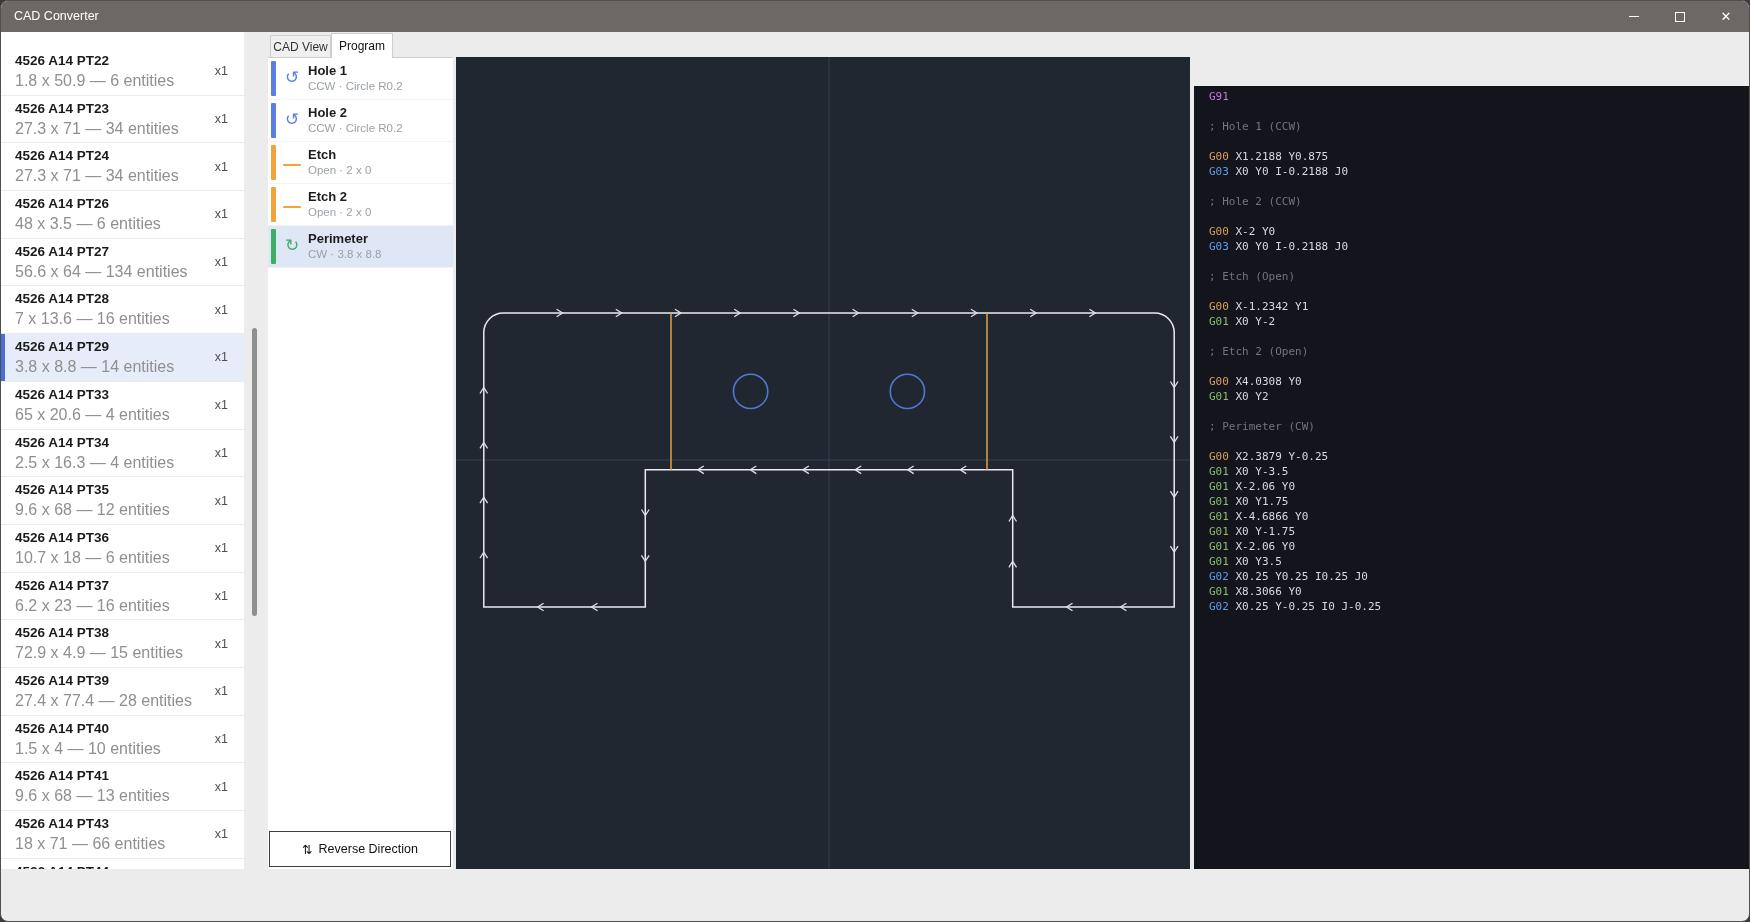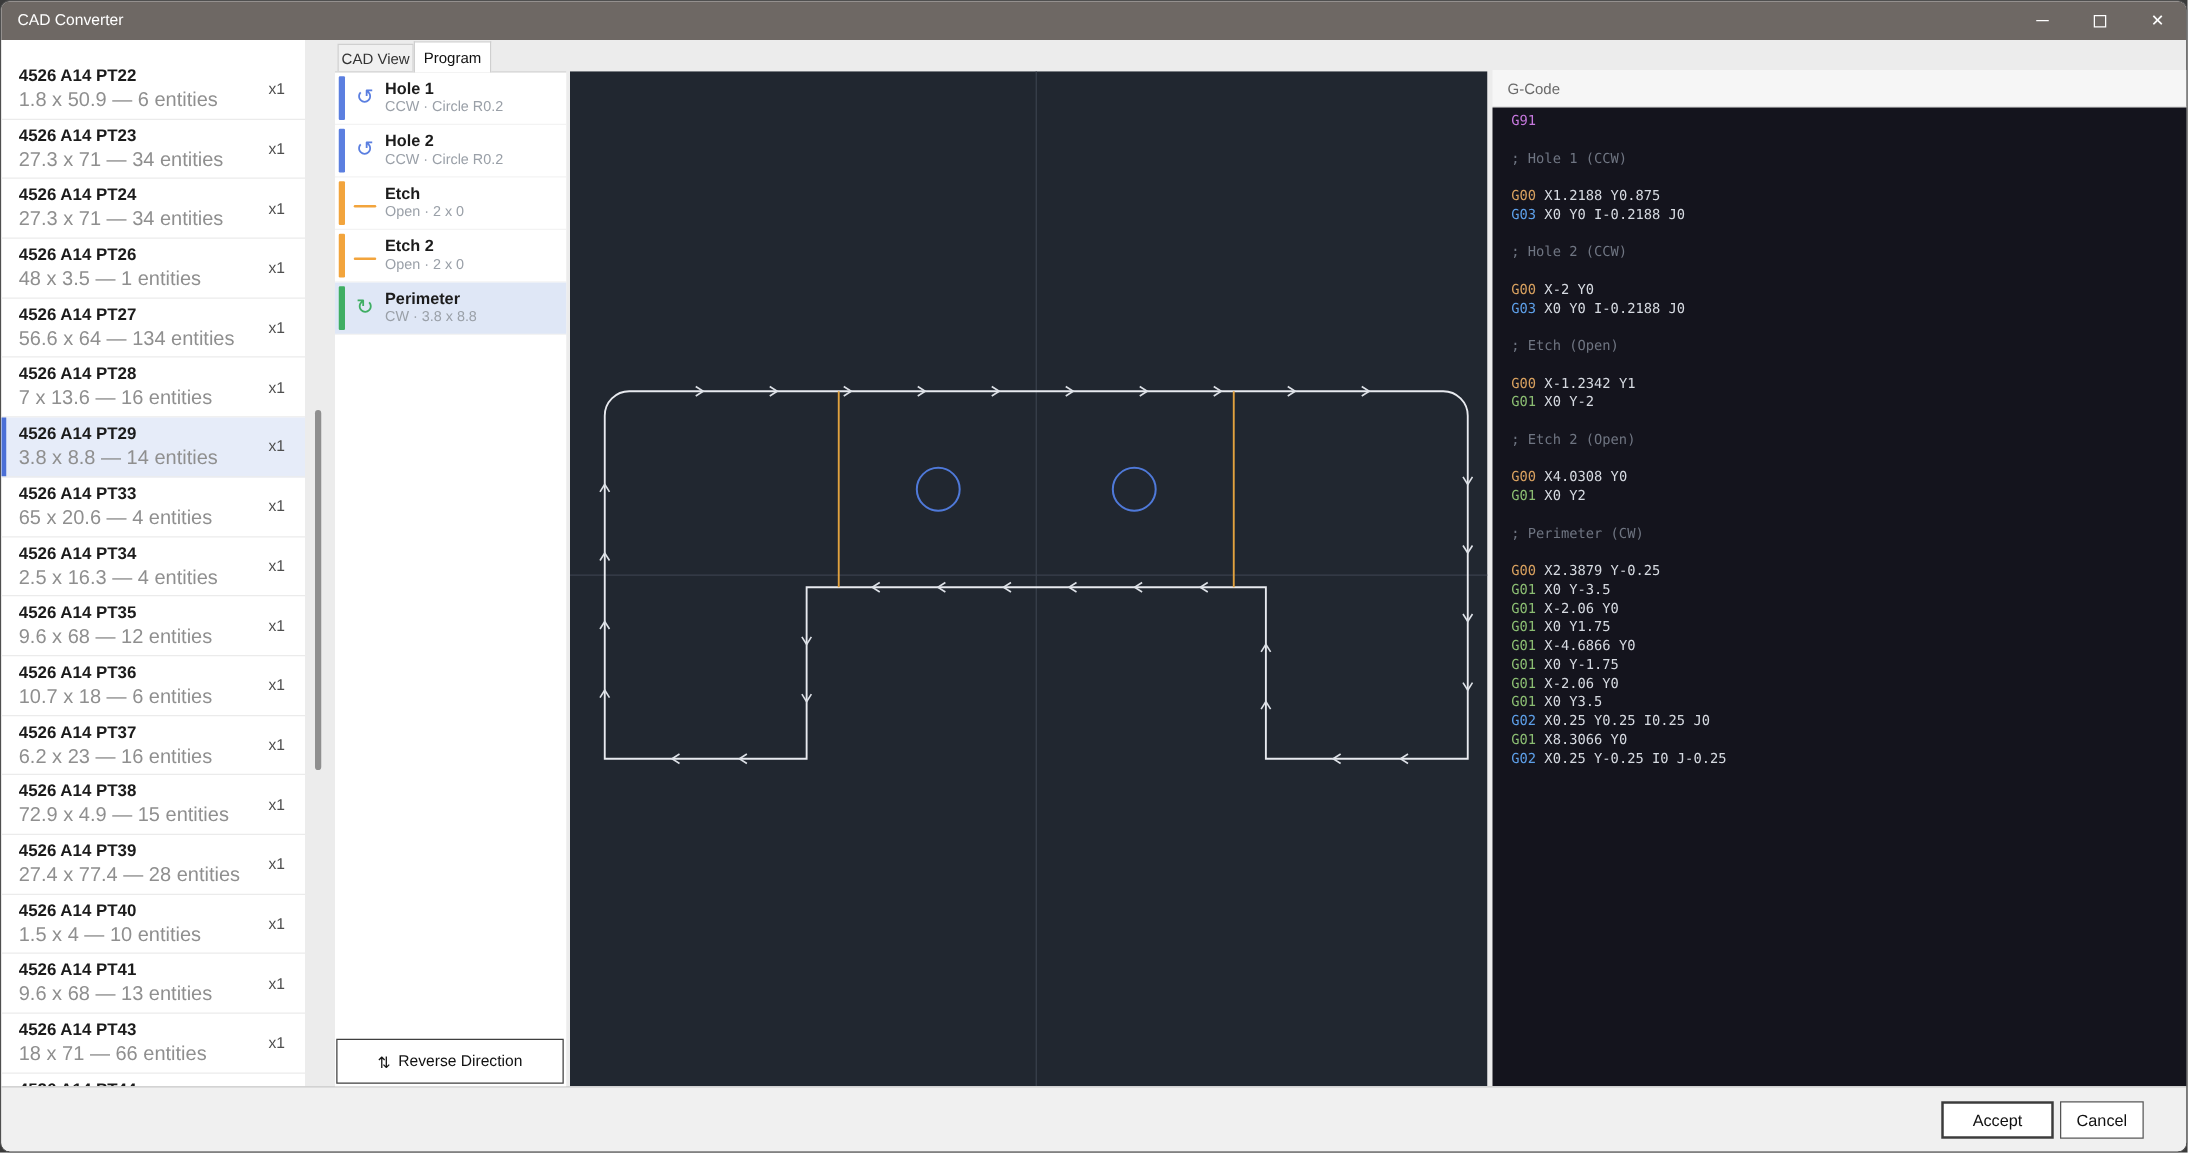--- a/index.html
+++ b/index.html
@@ -95,21 +95,21 @@
         <div class="pr-sub">27.3 x 71 — 34 entities</div>
         <div class="pr-qty">x1</div>
       </div>
       <div class="part-row">
         <div class="pr-name">4526 A14 PT24</div>
         <div class="pr-sub">27.3 x 71 — 34 entities</div>
         <div class="pr-qty">x1</div>
       </div>
       <div class="part-row">
         <div class="pr-name">4526 A14 PT26</div>
-        <div class="pr-sub">48 x 3.5 — 1 entities</div>
+        <div class="pr-sub">48 x 3.5 — 6 entities</div>
         <div class="pr-qty">x1</div>
       </div>
       <div class="part-row">
         <div class="pr-name">4526 A14 PT27</div>
         <div class="pr-sub">56.6 x 64 — 134 entities</div>
         <div class="pr-qty">x1</div>
       </div>
       <div class="part-row">
         <div class="pr-name">4526 A14 PT28</div>
         <div class="pr-sub">7 x 13.6 — 16 entities</div>
@@ -265,24 +265,17 @@
         <path d="M 31.6 391.4 L 27.8 385.4 L 24.0 391.4" fill="none" stroke="#dde1e7" stroke-width="1.3"></path>
         <path d="M 31.6 336.5 L 27.8 330.5 L 24.0 336.5" fill="none" stroke="#dde1e7" stroke-width="1.3"></path>
         <circle cx="451.4" cy="334.4" r="17.15392" fill="none" stroke="#4f79d9" stroke-width="1.6"></circle>
         <circle cx="294.6" cy="334.4" r="17.15392" fill="none" stroke="#4f79d9" stroke-width="1.6"></circle>
         <line x1="214.99264" y1="256" x2="214.99264" y2="412.8" stroke="#e2a23f" stroke-width="1.5"></line>
         <line x1="531.0073600000001" y1="256" x2="531.0073600000001" y2="412.8" stroke="#e2a23f" stroke-width="1.5"></line>
       </svg>
   </div>
 
   <div class="gpanel">
-    <div class="gheader">
-      <span>G-Code</span>
-    </div>
     <div class="gbody" id="gcode-body" style="color: rgb(214, 218, 225);"><div class="gl"><span style="color: rgb(198, 120, 221);">G91</span></div><div class="gl">&nbsp;</div><div class="gl" style="color: rgb(111, 117, 130);">; Hole 1 (CCW)</div><div class="gl">&nbsp;</div><div class="gl"><span style="color: rgb(215, 160, 95);">G00</span> X1.2188 Y0.875</div><div class="gl"><span style="color: rgb(93, 159, 232);">G03</span> X0 Y0 I-0.2188 J0</div><div class="gl">&nbsp;</div><div class="gl" style="color: rgb(111, 117, 130);">; Hole 2 (CCW)</div><div class="gl">&nbsp;</div><div class="gl"><span style="color: rgb(215, 160, 95);">G00</span> X-2 Y0</div><div class="gl"><span style="color: rgb(93, 159, 232);">G03</span> X0 Y0 I-0.2188 J0</div><div class="gl">&nbsp;</div><div class="gl" style="color: rgb(111, 117, 130);">; Etch (Open)</div><div class="gl">&nbsp;</div><div class="gl"><span style="color: rgb(215, 160, 95);">G00</span> X-1.2342 Y1</div><div class="gl"><span style="color: rgb(139, 189, 114);">G01</span> X0 Y-2</div><div class="gl">&nbsp;</div><div class="gl" style="color: rgb(111, 117, 130);">; Etch 2 (Open)</div><div class="gl">&nbsp;</div><div class="gl"><span style="color: rgb(215, 160, 95);">G00</span> X4.0308 Y0</div><div class="gl"><span style="color: rgb(139, 189, 114);">G01</span> X0 Y2</div><div class="gl">&nbsp;</div><div class="gl" style="color: rgb(111, 117, 130);">; Perimeter (CW)</div><div class="gl">&nbsp;</div><div class="gl"><span style="color: rgb(215, 160, 95);">G00</span> X2.3879 Y-0.25</div><div class="gl"><span style="color: rgb(139, 189, 114);">G01</span> X0 Y-3.5</div><div class="gl"><span style="color: rgb(139, 189, 114);">G01</span> X-2.06 Y0</div><div class="gl"><span style="color: rgb(139, 189, 114);">G01</span> X0 Y1.75</div><div class="gl"><span style="color: rgb(139, 189, 114);">G01</span> X-4.6866 Y0</div><div class="gl"><span style="color: rgb(139, 189, 114);">G01</span> X0 Y-1.75</div><div class="gl"><span style="color: rgb(139, 189, 114);">G01</span> X-2.06 Y0</div><div class="gl"><span style="color: rgb(139, 189, 114);">G01</span> X0 Y3.5</div><div class="gl"><span style="color: rgb(93, 159, 232);">G02</span> X0.25 Y0.25 I0.25 J0</div><div class="gl"><span style="color: rgb(139, 189, 114);">G01</span> X8.3066 Y0</div><div class="gl"><span style="color: rgb(93, 159, 232);">G02</span> X0.25 Y-0.25 I0 J-0.25</div></div>
   </div>
 
-  <div class="footer">
-    <button class="fbtn btn-accept">Accept</button>
-    <button class="fbtn btn-cancel">Cancel</button>
-  </div>
 
 </div>
 
 </body></html>

